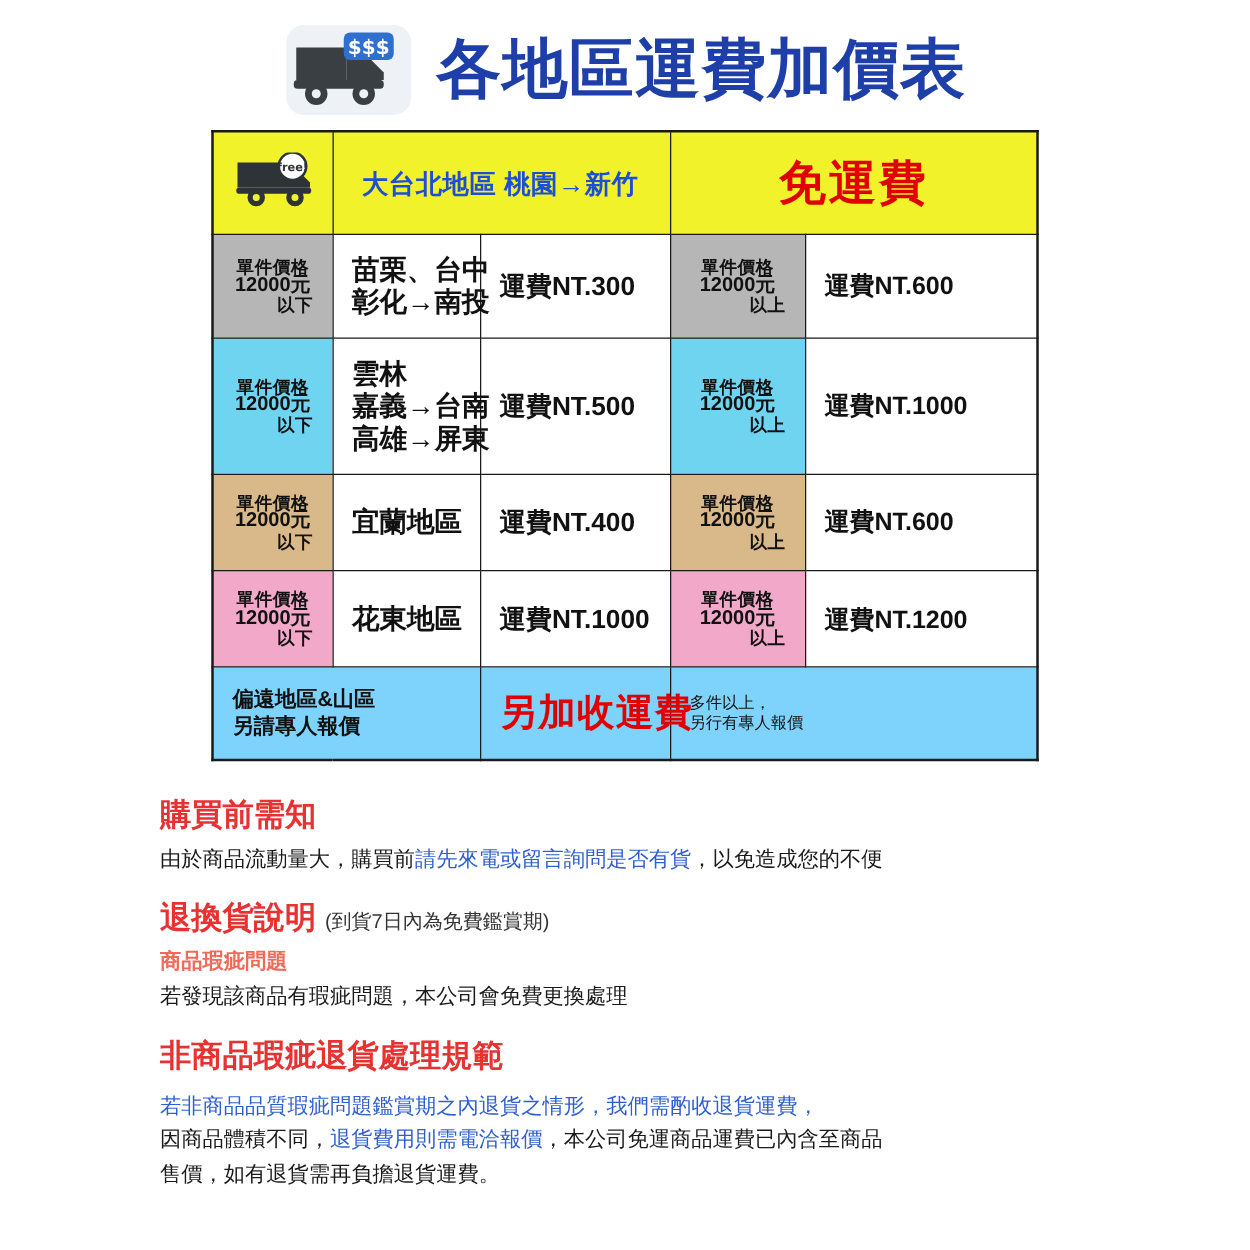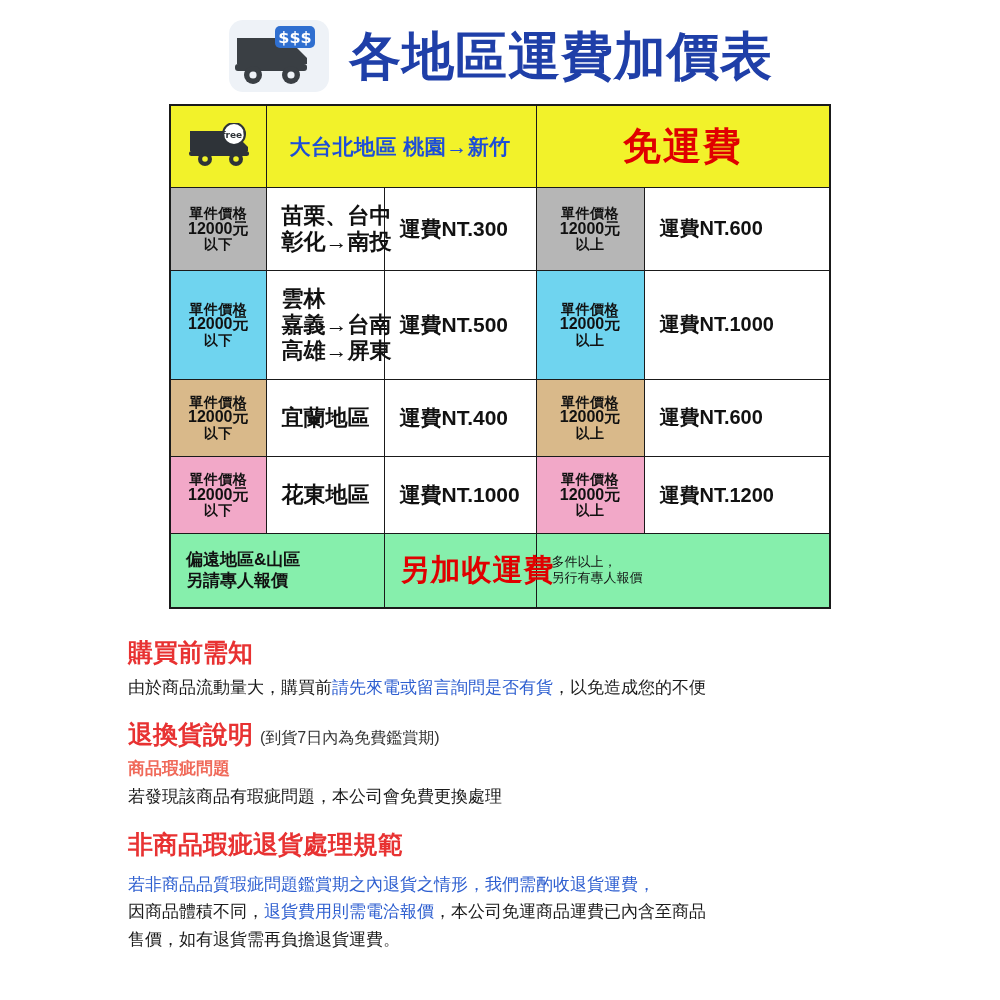--- a/index.html
+++ b/index.html
@@ -96,21 +96,21 @@
   .price-cell {
     width: 96px;
     text-align: center;
     line-height: 1.05;
     padding: 5px 2px;
     font-weight: bold;
     color: #111;
   }
   .price-cell .l1 { font-size: 14px; letter-spacing: 0.5px; }
   .price-cell .l2 { font-size: 16px; }
-  .price-cell .l3 { font-size: 14px; letter-spacing: 0.5px; }
+  .price-cell .l3 { font-size: 14px; letter-spacing: 0.5px; text-align: right; }
 
   .bg-gray  { background: #b6b6b6; }
   .bg-cyan  { background: #6fd4ef; }
   .bg-tan   { background: #d9b98a; }
   .bg-pink  { background: #f2a8c8; }
 
   .region-cell {
     width: 118px;
     font-size: 22px;
     font-weight: bold;
@@ -128,21 +128,21 @@
   }
   .fee-cell-right {
     font-size: 20px;
     font-weight: bold;
     color: #111;
     padding: 4px 8px;
     white-space: nowrap;
   }
 
   
-  .row-remote td { background: #86efac; }
+  .row-remote td { background: #7dd3fc; }
   .remote-note {
     font-size: 17px;
     font-weight: bold;
     line-height: 1.25;
     color: #111;
     padding: 6px 8px;
     white-space: nowrap;
   }
   .remote-extra {
     text-align: center;

